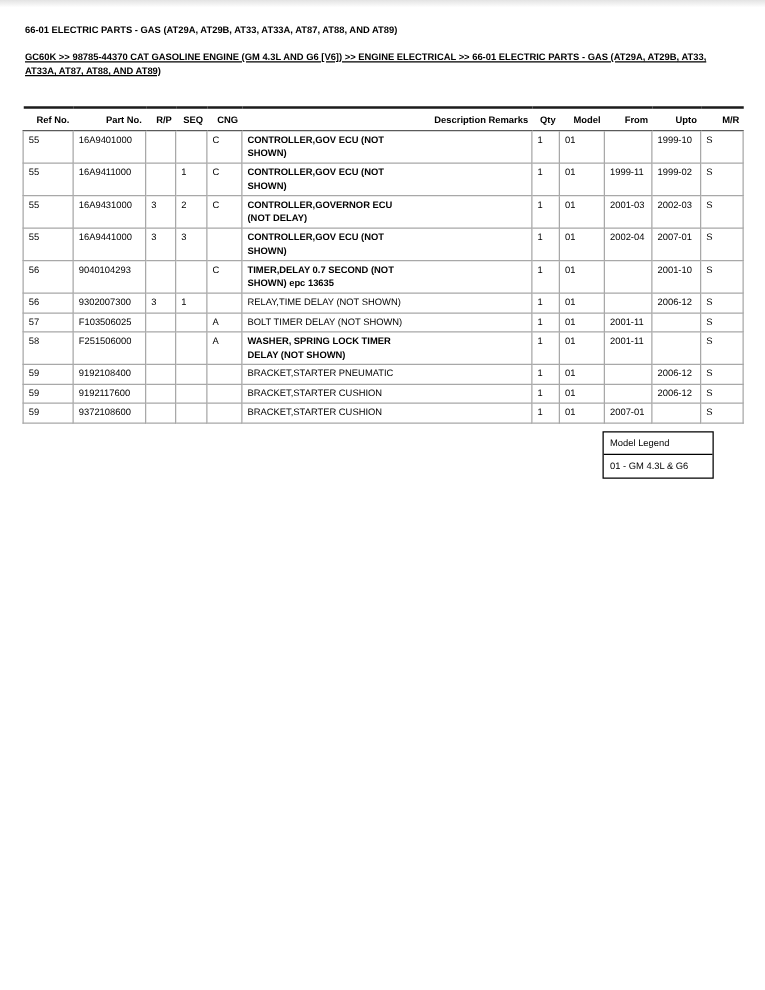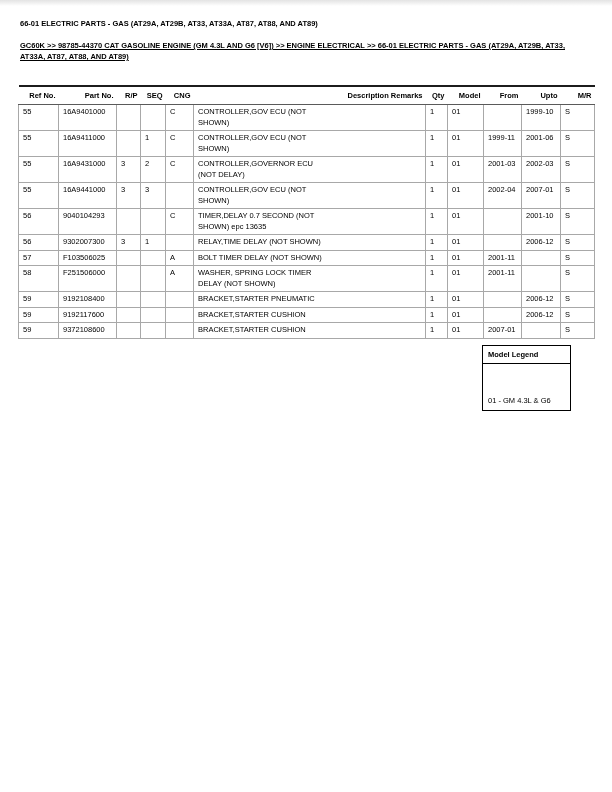--- a/index.html
+++ b/index.html
@@ -50,36 +50,35 @@
     white-space: nowrap;
     overflow: hidden;
   }
   table.parts-table tbody td {
     vertical-align: top;
     padding: 2px 3px 2px 4px;
     border: 1px solid #a8a8a8;
     line-height: 1.4;
     overflow: hidden;
   }
-  table.parts-table tbody td div { line-height: 1.4; }
+  table.parts-table tbody td div { line-height: 1.4; font-weight: bold; }
   .legend-box {
     position: absolute; left: 482px; top: 345px;
     width: 89px;
     border: 1px solid #000;
     background: #fff;
     font-size: 7.5px;
   }
   .legend-title {
-    font-weight: bold;
+    font-weight: normal;
     padding: 4px 5px 4px 5px;
     border-bottom: 1px solid #000;
   }
   .legend-entry {
     padding: 4px 5px 5px 5px;
-    margin-top: 28px;
   }
 </style>
 </head>
 <body>
 
 <div class="page">
   <div class="top-shade"></div>
 
   <div class="page-title">66-01 ELECTRIC PARTS - GAS (AT29A, AT29B, AT33, AT33A, AT87, AT88, AND AT89)</div>
 
@@ -137,21 +136,21 @@
           <td>&nbsp;</td>
           <td>1</td>
           <td>C</td>
           <td>
             <div>CONTROLLER,GOV ECU (NOT</div>
             <div>SHOWN)</div>
           </td>
           <td>1</td>
           <td>01</td>
           <td>1999-11</td>
-          <td>2001-06</td>
+          <td>1999-02</td>
           <td>S</td>
         </tr>
         <tr>
           <td>55</td>
           <td>16A9431000</td>
           <td>3</td>
           <td>2</td>
           <td>C</td>
           <td>
             <div>CONTROLLER,GOVERNOR ECU</div>

